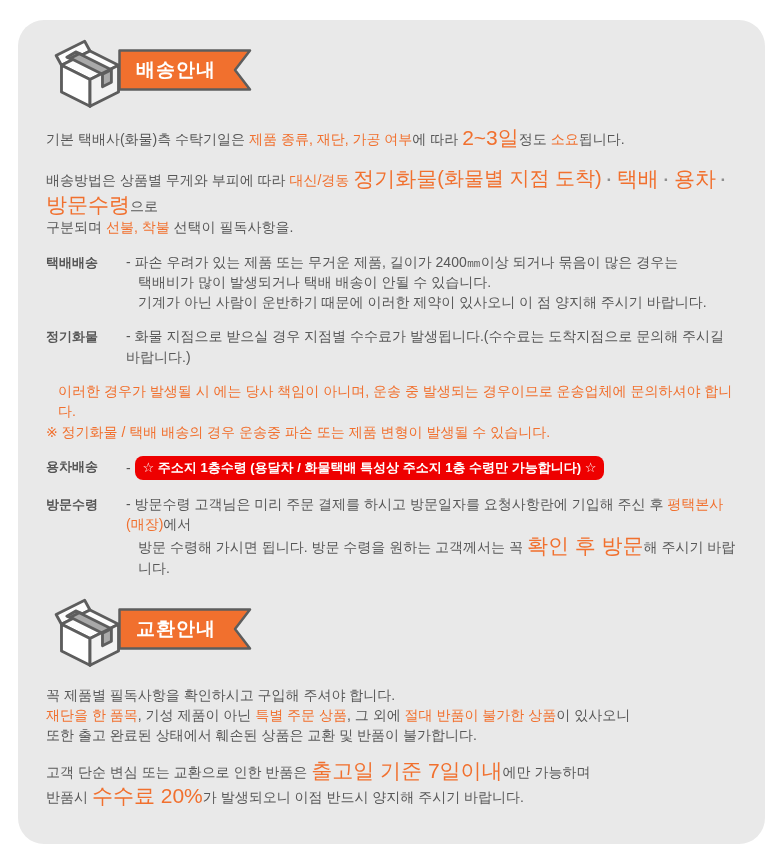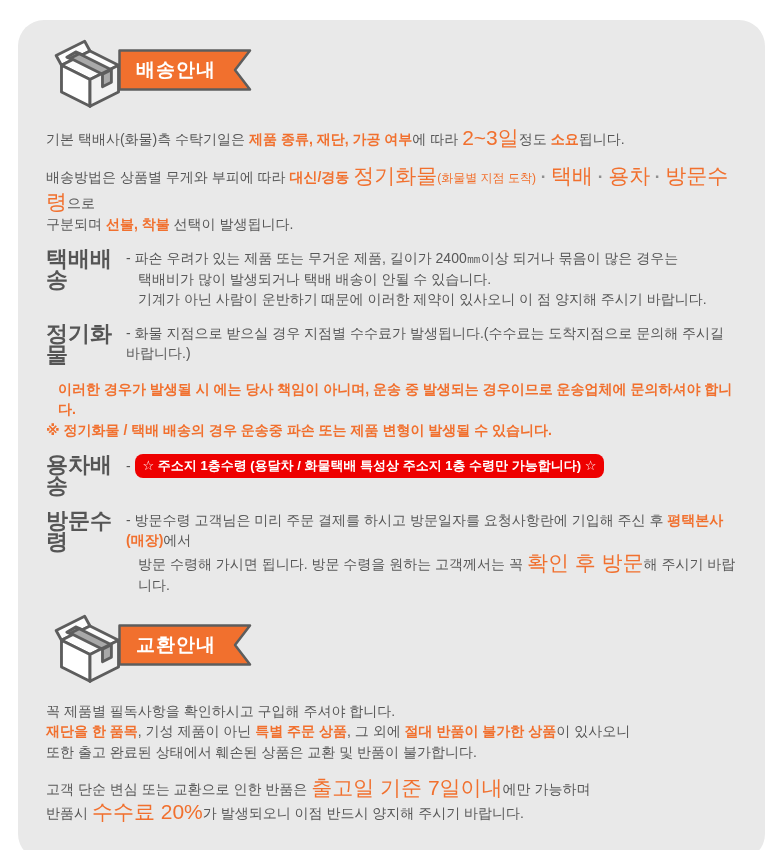--- a/index.html
+++ b/index.html
@@ -26,29 +26,29 @@
   .ribbon-title{
     position:absolute;left:0;top:0;width:116px;height:42px;
     display:flex;align-items:center;justify-content:center;
     color:#ffffff;font-size:19px;font-weight:bold;letter-spacing:1px;
   }
   .blocks{padding-left:2px;}
   .block{margin:0 0 14px 0;font-size:14px;line-height:1.45;color:#575757;}
   .block.labeled{display:flex;}
   .blabel{
     flex:0 0 auto;width:80px;
-    font-size:22px;font-weight:bold;color:#555555;line-height:21px;
+    font-size:13px;font-weight:bold;color:#555555;line-height:21px;
   }
   .bcontent{flex:1;min-width:0;}
   .line{min-height:20px;}
   .line.indent{padding-left:12px;}
   .run-b{}
-  .run-ob{color:#f1702e;font-weight:bold;}
+  .run-ob{color:#f1702e;font-weight:normal;}
   .run-ol{color:#f1702e;font-size:21px;line-height:1.15;vertical-align:-1px;}
-  .run-om{color:#f1702e;font-size:12px;}
+  .run-om{color:#f1702e;font-size:20px;}
   .run-dot{color:#8f8f8f;font-size:17px;font-weight:bold;}
   .run-rb{
     display:inline-block;background:#ee0000;color:#ffffff;
     font-weight:bold;font-size:13px;padding:4px 8px;line-height:1.2;
     vertical-align:1px;
     border-radius:8px;
   }
 </style>
 </head>
 <body>
@@ -79,21 +79,21 @@
     </div>
     <div class="blocks">
         <div class="block">
           <div class="bcontent">
             <div class="line"><span class="run-b">기본 택배사(화물)측 수탁기일은 </span><span class="run-ob">제품 종류, 재단, 가공 여부</span><span class="run-b">에 따라 </span><span class="run-ol">2~3일</span><span class="run-b">정도 </span><span class="run-ob">소요</span><span class="run-b">됩니다.</span></div>
           </div>
         </div>
         <div class="block">
           <div class="bcontent">
             <div class="line"><span class="run-b">배송방법은 상품별 무게와 부피에 따라 </span><span class="run-ob">대신/경동 </span><span class="run-ol">정기화물</span><span class="run-om">(화물별 지점 도착)</span><span class="run-dot"> · </span><span class="run-ol">택배</span><span class="run-dot"> · </span><span class="run-ol">용차</span><span class="run-dot"> · </span><span class="run-ol">방문수령</span><span class="run-b">으로</span></div>
-            <div class="line"><span class="run-b">구분되며 </span><span class="run-ob">선불, 착불</span><span class="run-b"> 선택이 발생됩니다.</span></div>
+            <div class="line"><span class="run-b">구분되며 </span><span class="run-ob">선불, 착불</span><span class="run-b"> 선택이 필독사항을.</span></div>
           </div>
         </div>
         <div class="block labeled">
           <span class="blabel">택배배송</span>
           <div class="bcontent">
             <div class="line"><span class="run-b">- 파손 우려가 있는 제품 또는 무거운 제품, 길이가 2400㎜이상 되거나 묶음이 많은 경우는</span></div>
             <div class="line indent"><span class="run-b">택배비가 많이 발생되거나 택배 배송이 안될 수 있습니다.</span></div>
             <div class="line indent"><span class="run-b">기계가 아닌 사람이 운반하기 때문에 이러한 제약이 있사오니 이 점 양지해 주시기 바랍니다.</span></div>
           </div>
         </div>

